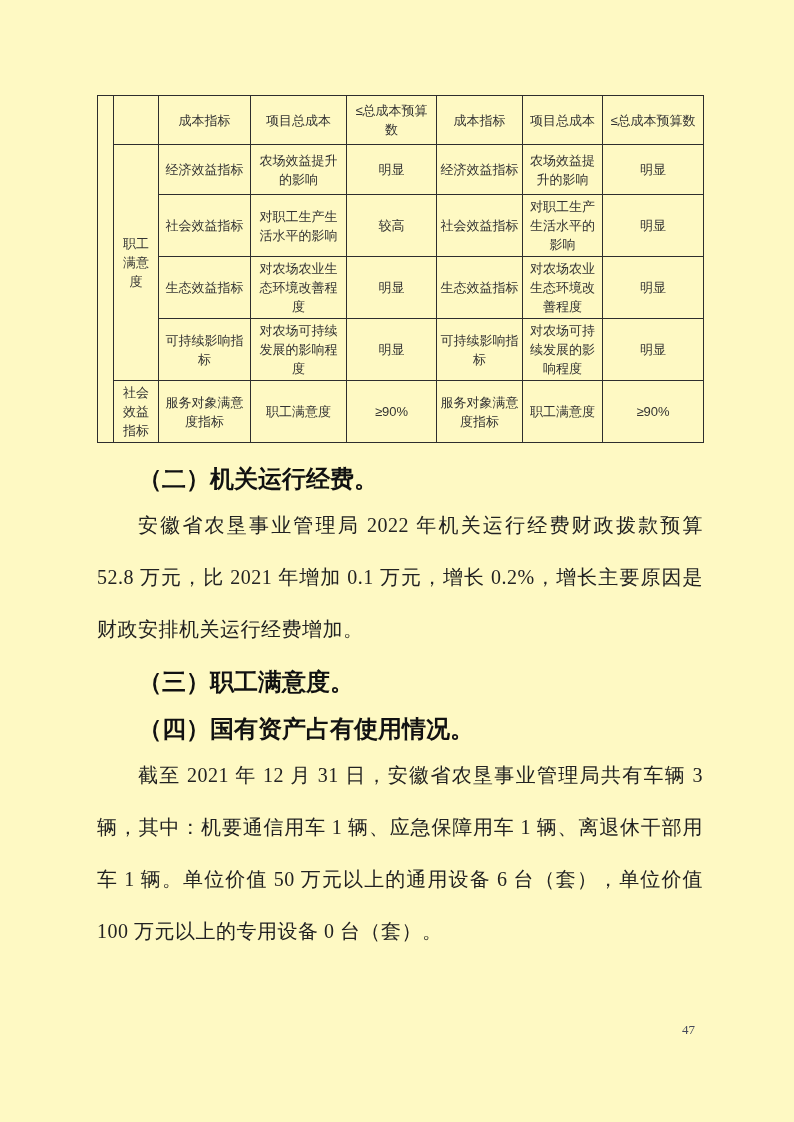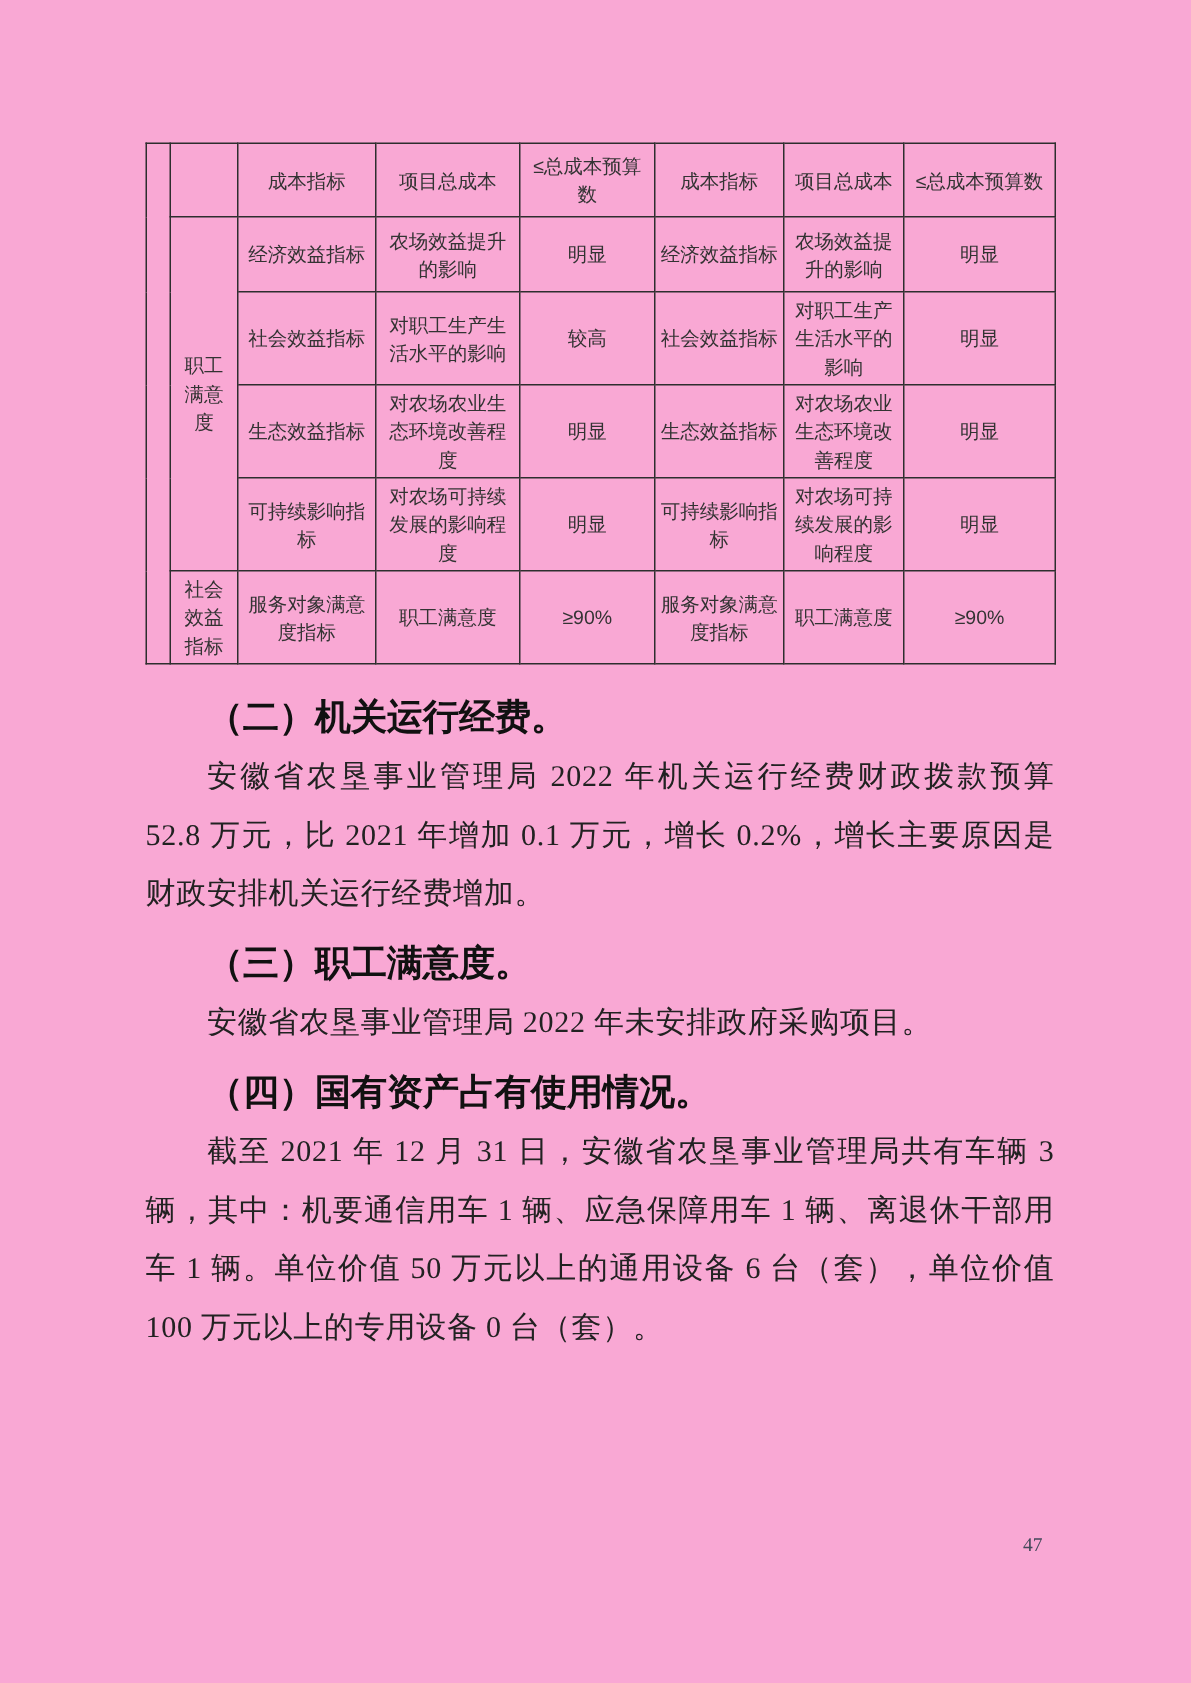--- a/index.html
+++ b/index.html
@@ -1,20 +1,20 @@
 <!DOCTYPE html>
 <html><head>
 <meta charset="utf-8">
 <style>
   html, body { margin: 0; padding: 0; background: #ffffff; }
   .page {
     position: relative;
     width: 794px;
     height: 1122px;
-    background: #f9a8d4;
+    background: #fef9c3;
     overflow: hidden;
     font-family: "Liberation Serif", serif;
     color: #1f1f1f;
   }
   .content {
     position: absolute;
     left: 97px;
     top: 95px;
     width: 606px;
   }
@@ -50,21 +50,21 @@
     font-size: 24px;
     line-height: 40px;
     color: #111111;
     margin: 0;
     padding-left: 41px;
     margin-top: 7px;
   }
   .doc-section:first-of-type .sec-heading { margin-top: 16px; }
   .para {
     font-size: 20px;
-    line-height: 39px;
+    line-height: 52px;
     text-align: justify;
     text-indent: 41px;
     margin: 0;
     letter-spacing: 0.5px;
     color: #222222;
   }
   .page-number {
     position: absolute;
     top: 1022px;
     left: 682px;
@@ -146,21 +146,20 @@
     </tbody>
       </table>
 
     <div class="doc-section">
       <h3 class="sec-heading">（二）机关运行经费。</h3>
       <p class="para">安徽省农垦事业管理局 2022 年机关运行经费财政拨款预算 52.8 万元，比 2021 年增加 0.1 万元，增长 0.2%，增长主要原因是财政安排机关运行经费增加。</p>
     </div>
 
     <div class="doc-section">
       <h3 class="sec-heading">（三）职工满意度。</h3>
-      <p class="para">安徽省农垦事业管理局 2022 年未安排政府采购项目。</p>
     </div>
 
     <div class="doc-section">
       <h3 class="sec-heading">（四）国有资产占有使用情况。</h3>
       <p class="para">截至 2021 年 12 月 31 日，安徽省农垦事业管理局共有车辆 3 辆，其中：机要通信用车 1 辆、应急保障用车 1 辆、离退休干部用车 1 辆。单位价值 50 万元以上的通用设备 6 台（套），单位价值 100 万元以上的专用设备 0 台（套）。</p>
     </div>
 
   </div>
 
   <div class="page-number">47</div>

